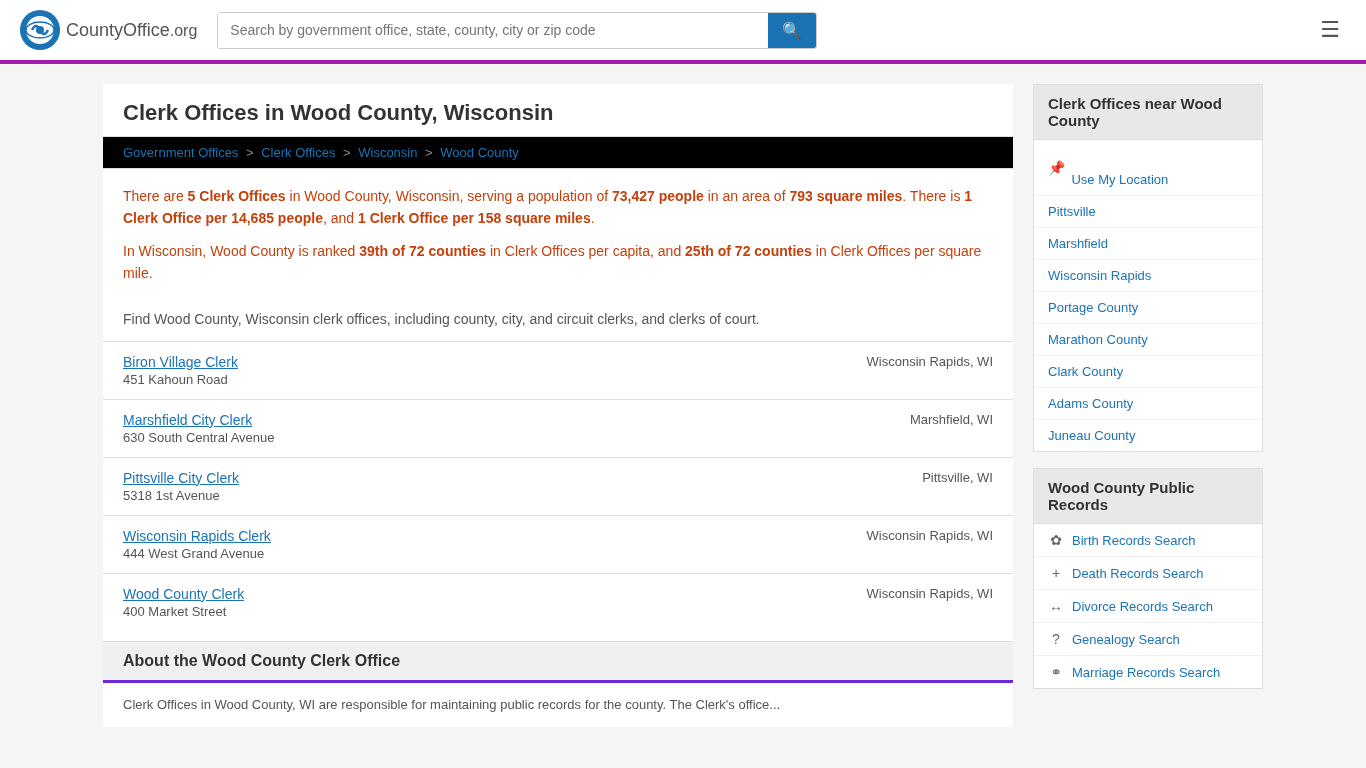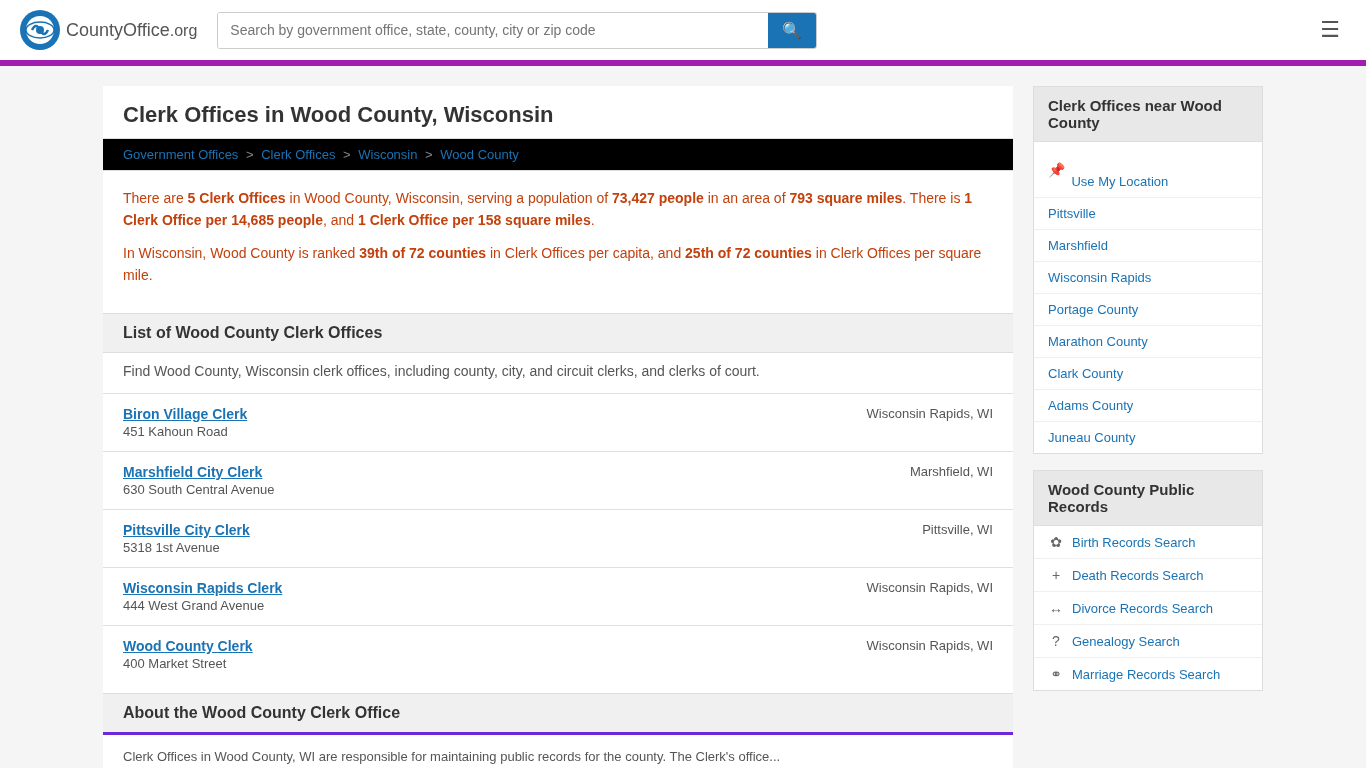--- a/index.html
+++ b/index.html
@@ -1,21 +1,21 @@
 <!DOCTYPE html>
 <html><head>
   <meta charset="utf-8">
   <style>
     * { box-sizing: border-box; margin: 0; padding: 0; }
     body { font-family: Arial, sans-serif; font-size: 14px; color: #333; background: #f5f5f5; }
 
     
     #header {
       background: #fff;
-      border-bottom: 6px solid #a21caf;
+      border-bottom: 4px solid #a21caf;
       padding: 10px 20px;
       display: flex;
       align-items: center;
       gap: 20px;
     }
     #logo-area {
       display: flex;
       align-items: center;
       gap: 6px;
       flex-shrink: 0;
@@ -122,21 +122,21 @@
     .clerk-entry {
       border-top: 1px solid #e0e0e0;
       padding: 12px 20px;
       display: flex;
       align-items: flex-start;
     }
     .clerk-info { flex: 1; }
     .clerk-name a {
       color: #1a73b4;
       text-decoration: underline;
-      font-weight: bold;
+      font-weight: normal;
       font-size: 14px;
       text-align: right;
     }
     .clerk-address {
       font-size: 13px;
       color: #555;
       margin-top: 2px;
     }
     .clerk-city {
       font-size: 13px;
@@ -264,21 +264,20 @@
         There are <strong>5 Clerk Offices</strong> in Wood County, Wisconsin, serving a population of
         <strong>73,427 people</strong> in an area of <strong>793 square miles</strong>. There is
         <strong>1 Clerk Office per 14,685 people</strong>, and <strong>1 Clerk Office per 158 square miles</strong>.
       </p>
       <p style="margin-top:10px;">
         In Wisconsin, Wood County is ranked <strong>39th of 72 counties</strong> in Clerk Offices per capita, and
         <strong>25th of 72 counties</strong> in Clerk Offices per square mile.
       </p>
     </div>
 
-    <div id="section-header">List of Wood County Clerk Offices</div>
     <div id="section-desc">Find Wood County, Wisconsin clerk offices, including county, city, and circuit clerks, and clerks of court.</div>
 
     <div class="clerk-entry">
       <div class="clerk-info">
         <div class="clerk-name"><a href="#">Biron Village Clerk</a></div>
         <div class="clerk-address">451 Kahoun Road</div>
       </div>
       <div class="clerk-city">Wisconsin Rapids, WI</div>
     </div>
 

